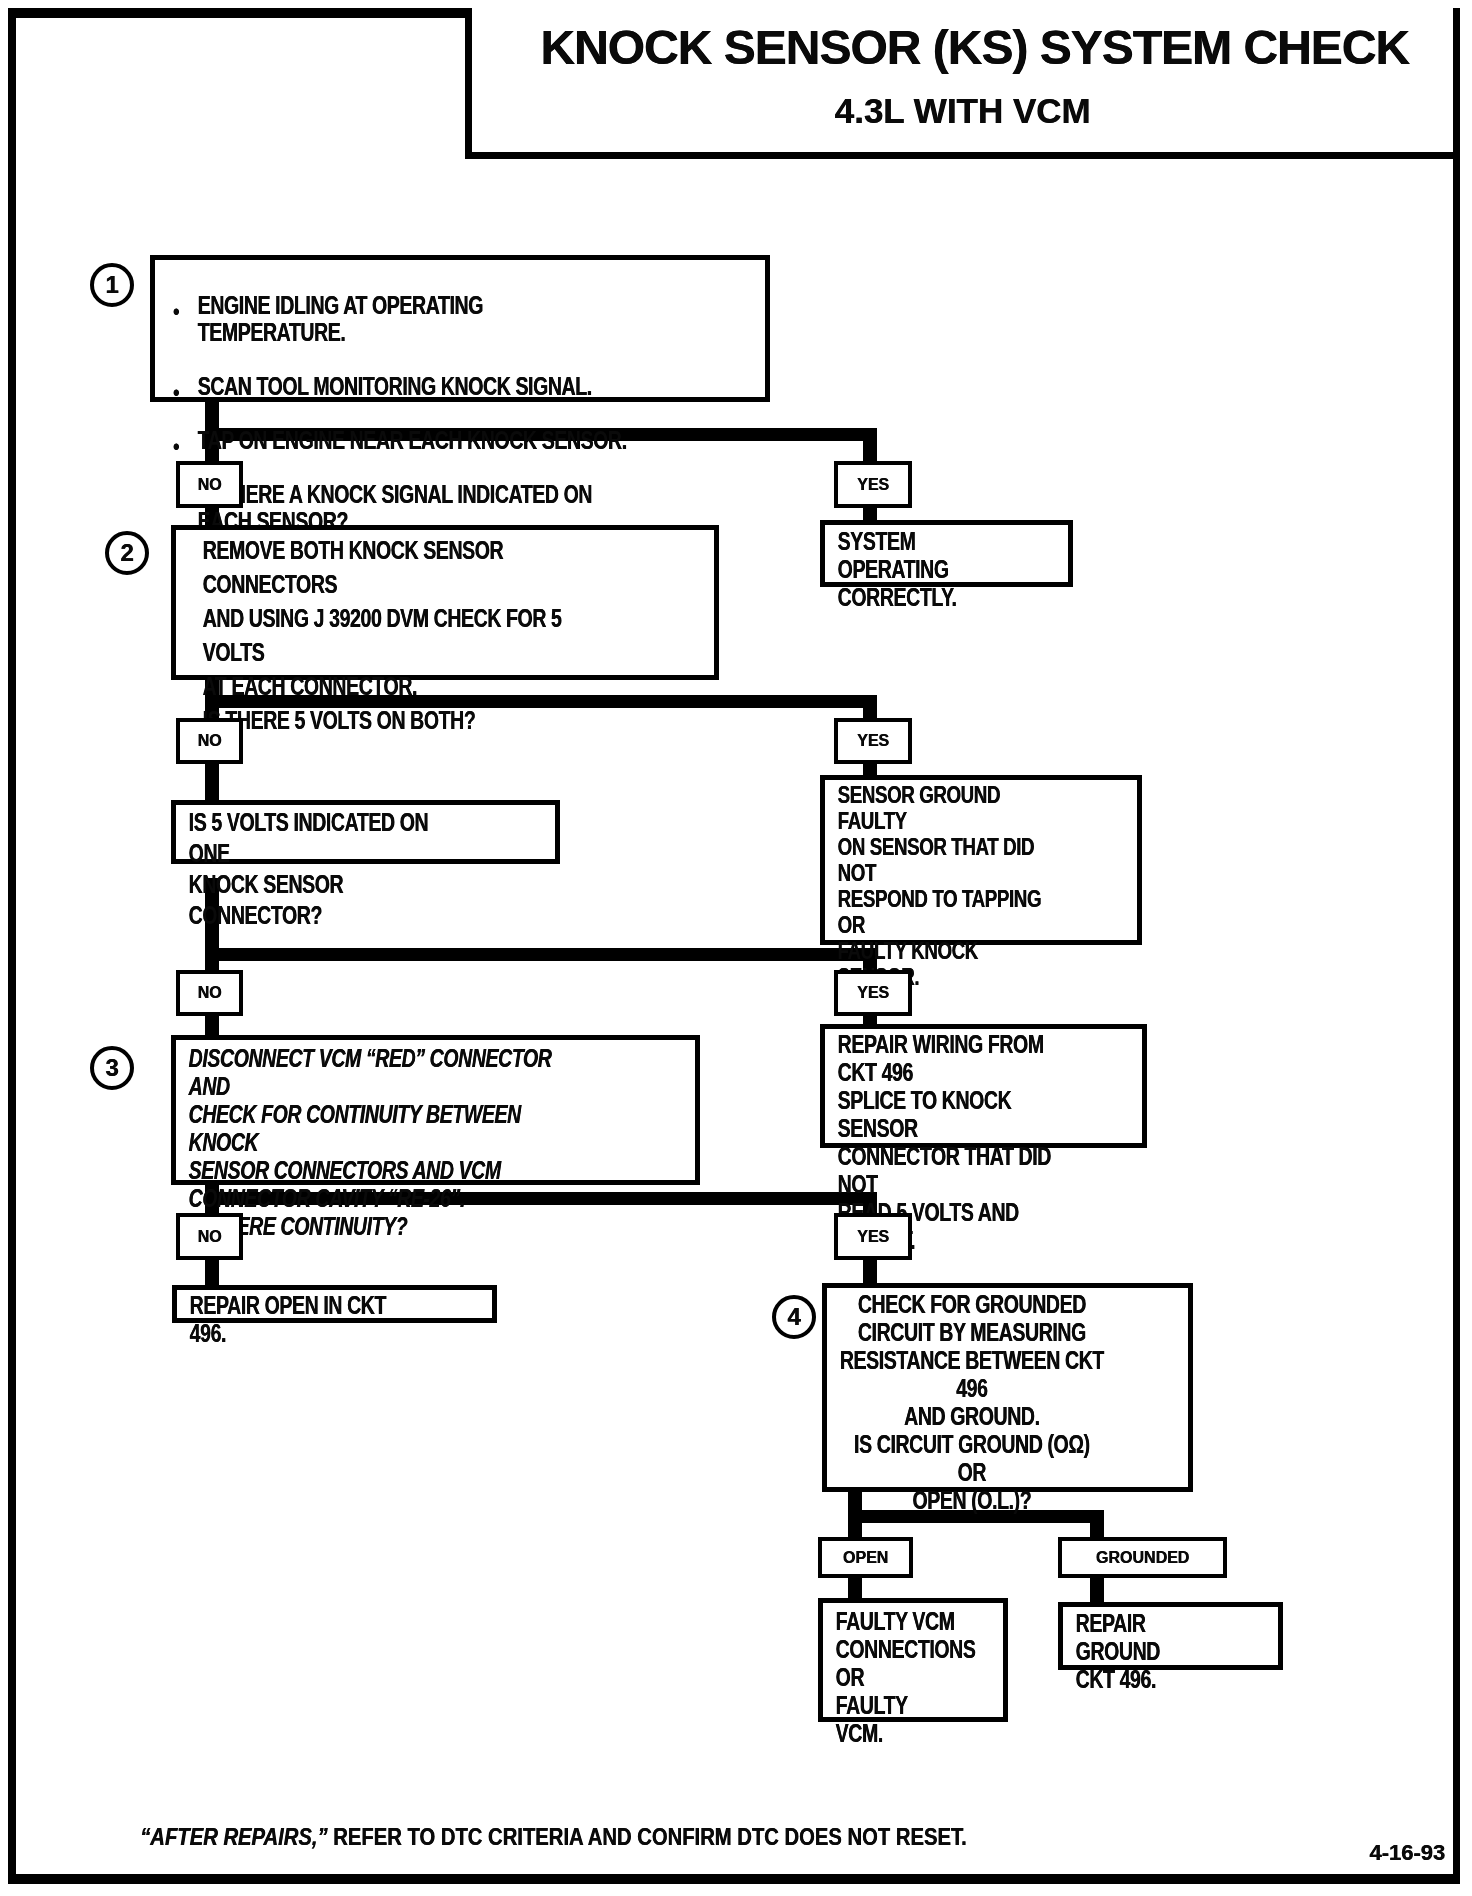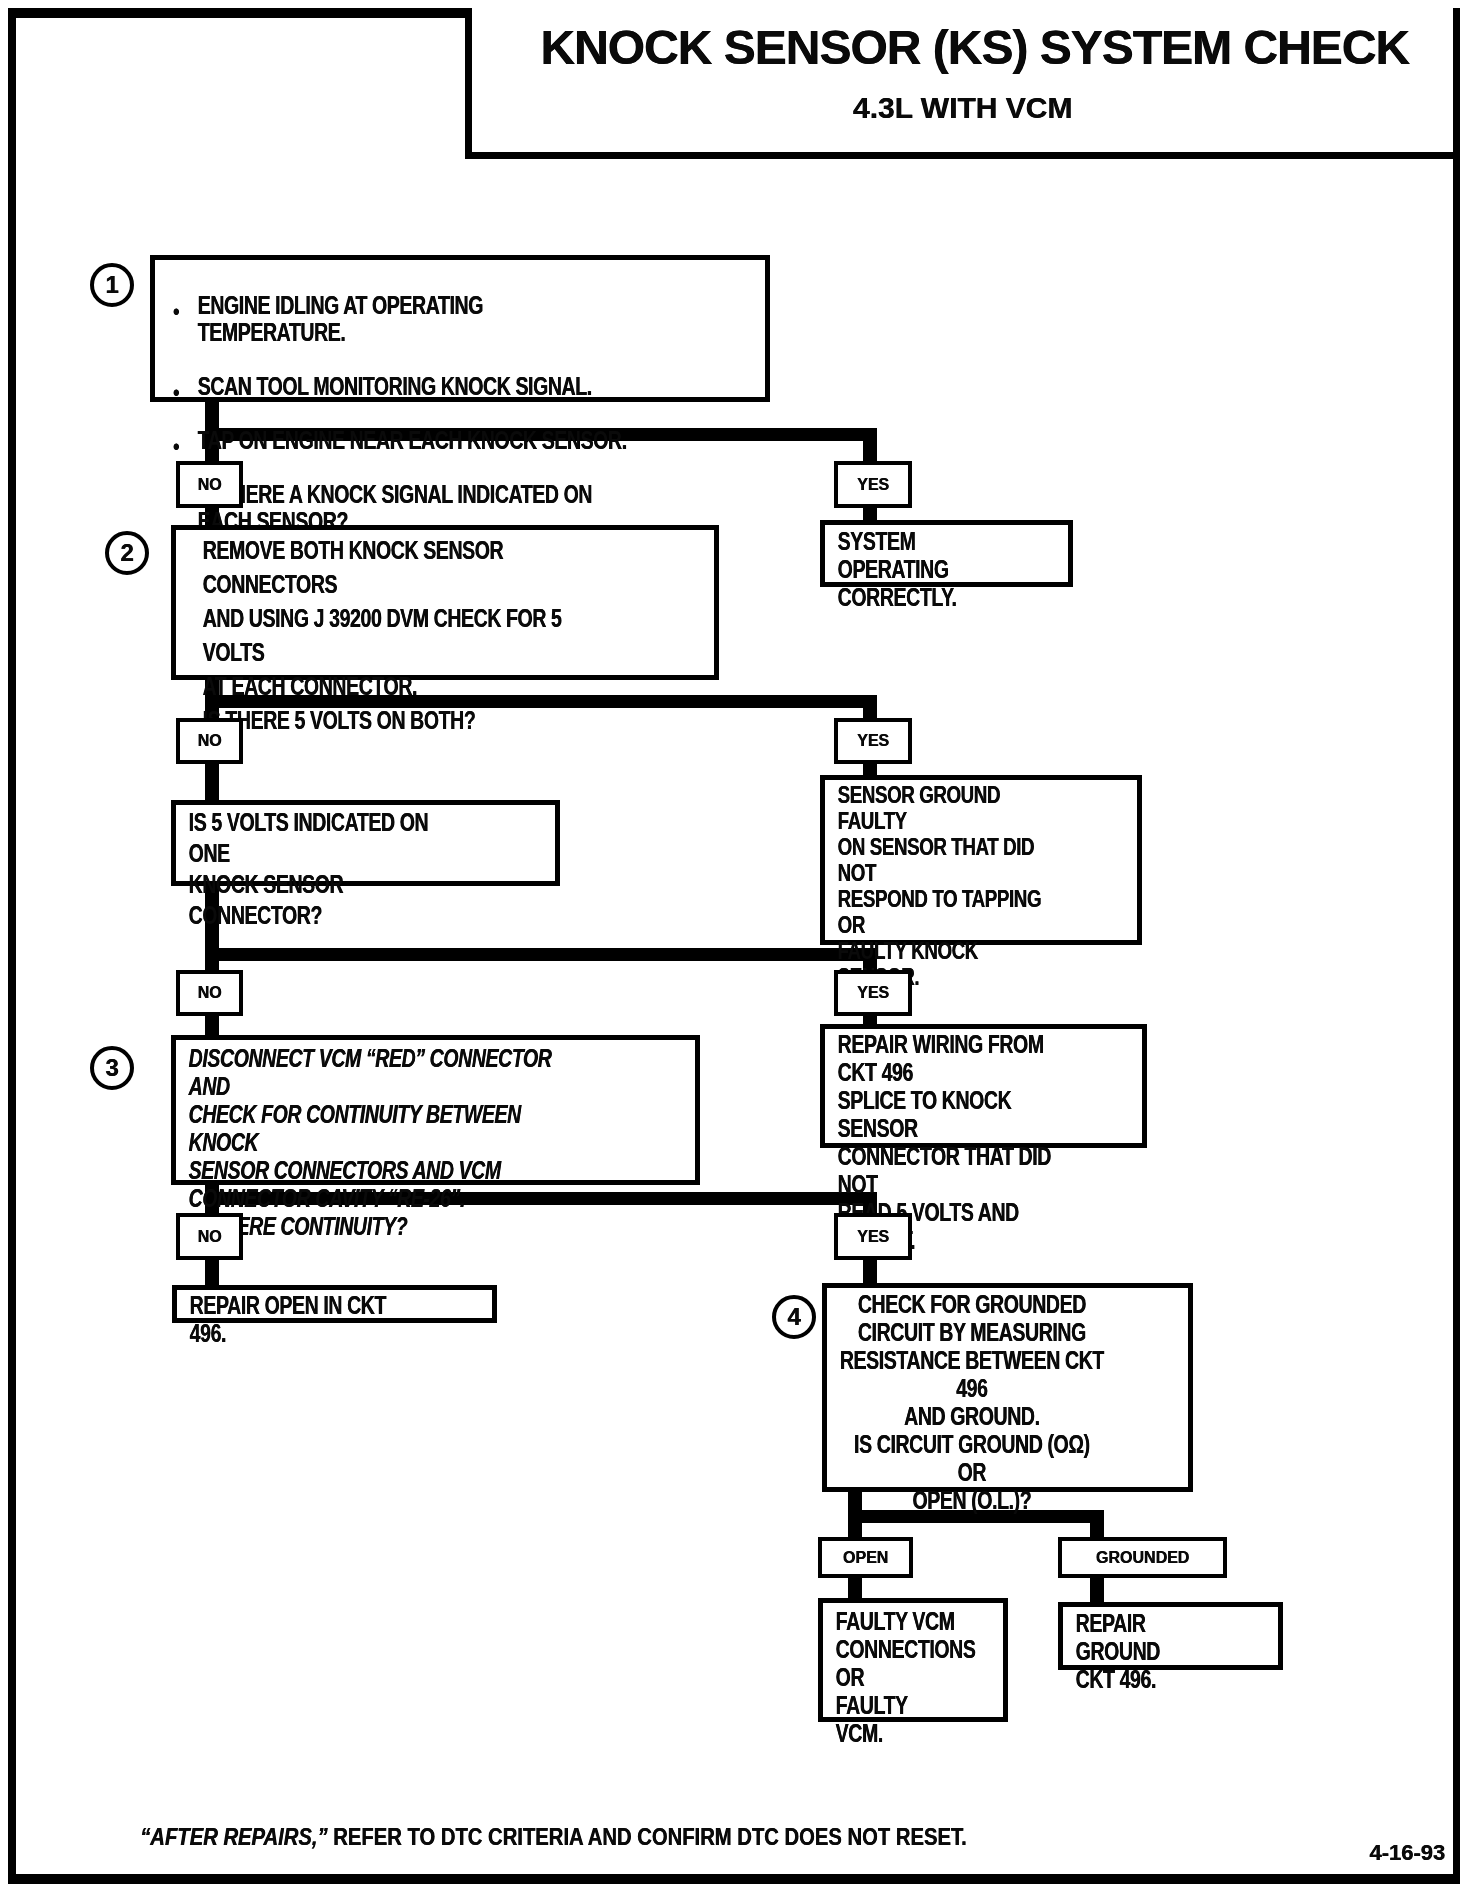--- a/index.html
+++ b/index.html
@@ -17,21 +17,21 @@
     position:absolute; left:465px; top:8px; right:19px; height:144px;
     border-left:7px solid #000; border-bottom:7px solid #000;
     text-align:center; background:#fff;
   }
   .title-main {
     margin-top:12px; font-size:48px; font-weight:bold; letter-spacing:-1px;
     text-shadow:0.6px 0 0 #000;
     margin-left:24px;
   }
   .title-sub {
-    margin-top:16px; font-size:30px; font-weight:bold;
+    margin-top:16px; font-size:35px; font-weight:bold;
     text-shadow:0.5px 0 0 #000;
   }
   .line { position:absolute; background:#000; }
   .box {
     position:absolute; border:5px solid #000; background:#fff;
     box-sizing:border-box;
   }
   .lbl {
     position:absolute; border:4px solid #000; background:#fff;
     box-sizing:border-box; display:flex; align-items:center; justify-content:center;
@@ -133,21 +133,21 @@
 IS THERE 5 VOLTS ON BOTH?</div>
   </div>
   <div class="box" style="left:820px;top:520px;width:253px;height:67px;">
     <div class="txt pad" style="padding-top:2px;">SYSTEM OPERATING
 CORRECTLY.</div>
   </div>
 
   <div class="lbl" style="left:176px;top:718px;width:67px;height:46px;">NO</div>
   <div class="lbl" style="left:834px;top:718px;width:78px;height:46px;">YES</div>
 
-  <div class="box" style="left:171px;top:800px;width:389px;height:86px;">
+  <div class="box" style="left:171px;top:800px;width:389px;height:64px;">
     <div class="txt pad" style="line-height:31px;padding-top:2px;">IS 5 VOLTS INDICATED ON ONE
 KNOCK SENSOR CONNECTOR?</div>
   </div>
   <div class="box" style="left:820px;top:775px;width:322px;height:170px;">
     <div class="txt pad" style="font-size:24px;line-height:26px;padding-top:2px;">SENSOR GROUND FAULTY
 ON SENSOR THAT DID NOT
 RESPOND TO TAPPING
 OR
 FAULTY KNOCK SENSOR.</div>
   </div>

